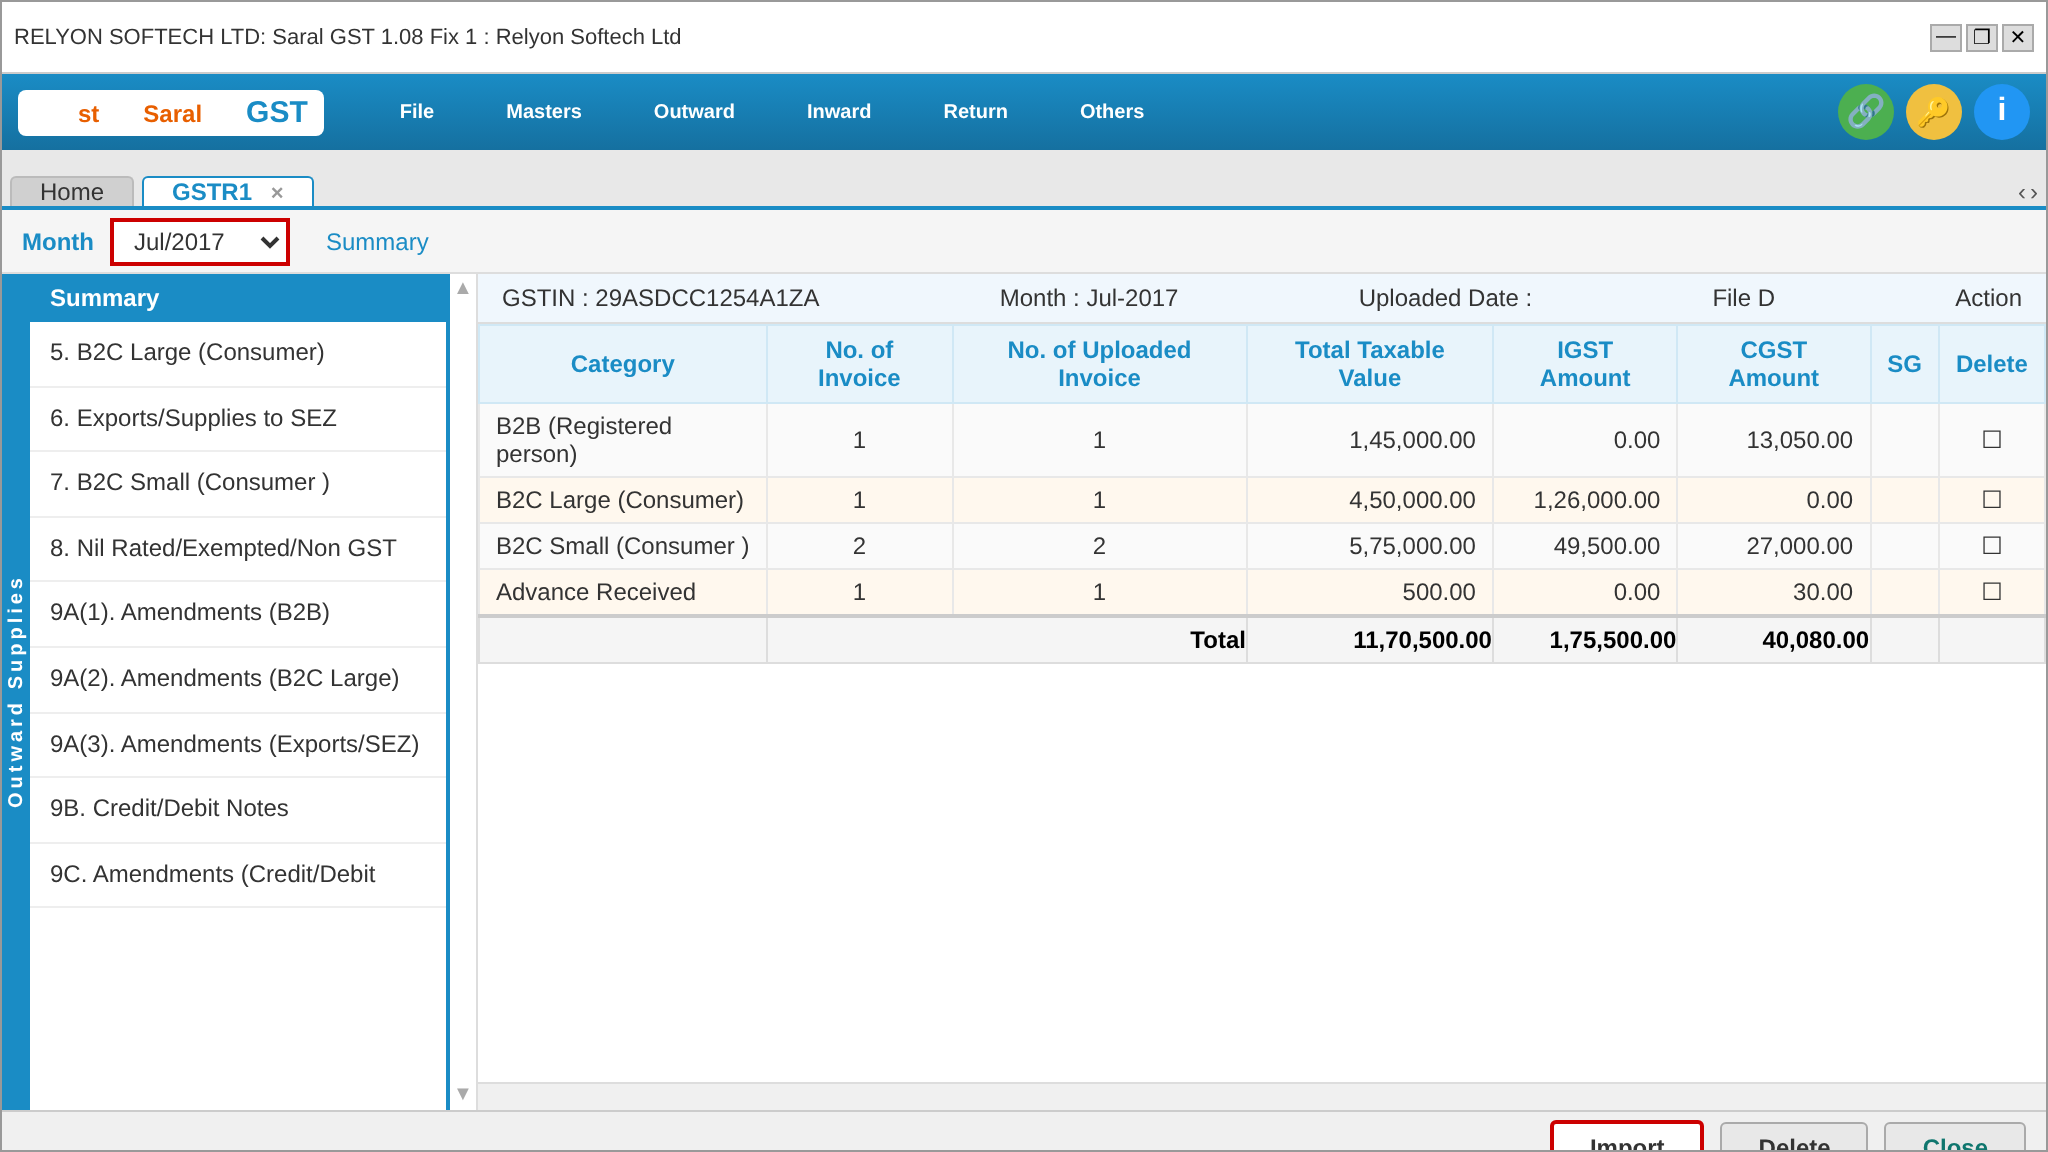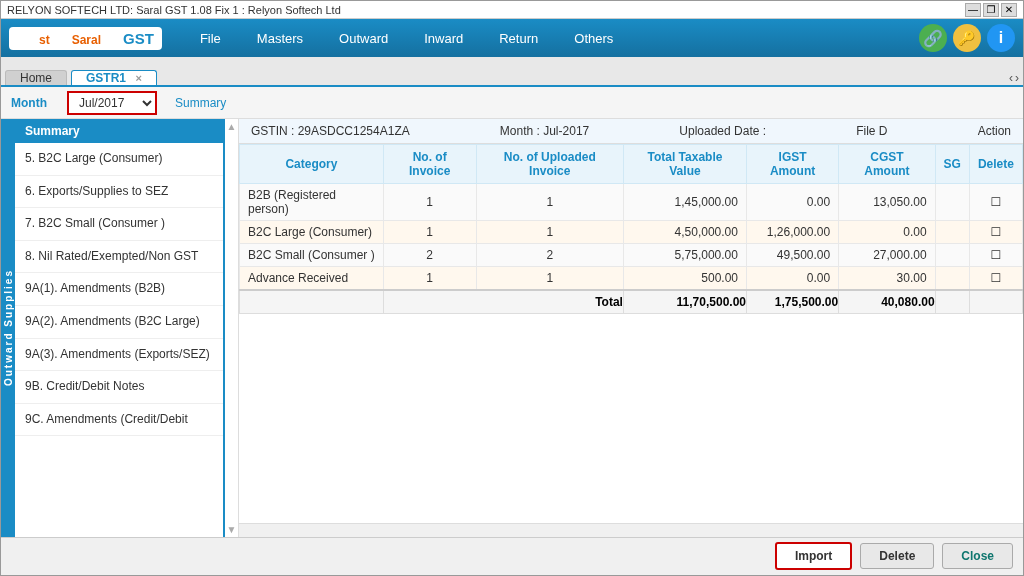--- a/index.html
+++ b/index.html
@@ -6,21 +6,21 @@
     body { width: 1024px; height: 576px; overflow: hidden; background: #f0f0f0; border: 1px solid #999; }
 
     
     #title-bar {
       background: #fff;
       border-bottom: 1px solid #ccc;
       padding: 3px 6px;
       display: flex;
       align-items: center;
       justify-content: space-between;
-      height: 18px;
+      height: 36px;
     }
     #title-bar span { font-size: 11px; color: #333; }
     #title-bar-controls { display: flex; gap: 2px; }
     #title-bar-controls div {
       width: 16px; height: 14px; background: #ddd; border: 1px solid #aaa;
       display: flex; align-items: center; justify-content: center; font-size: 10px; cursor: pointer;
     }
 
     
     #menu-bar {
@@ -37,22 +37,22 @@
       margin-right: 20px;
       font-weight: bold;
       font-size: 13px;
       color: #1a8cc5;
     }
     #logo span { color: #e85f00; margin-left: 22px; }
     .menu-item {
       color: #fff;
       padding: 6px 18px;
       cursor: pointer;
-      font-size: 13px;
-      font-weight: normal;
+      font-size: 10px;
+      font-weight: bold;
     }
     #menu-right { margin-left: auto; display: flex; gap: 6px; align-items: center; }
     .menu-icon {
       width: 28px; height: 28px; border-radius: 50%;
       display: flex; align-items: center; justify-content: center;
       font-size: 16px; cursor: pointer;
     }
     .icon-network { background: #4CAF50; color: #fff; }
     .icon-key { background: #f0c040; color: #fff; }
     .icon-info { background: #2196F3; color: #fff; font-weight: bold; }
@@ -90,21 +90,21 @@
 
     
     #month-bar {
       background: #f5f5f5;
       border-bottom: 1px solid #ddd;
       display: flex;
       align-items: center;
       height: 32px;
       padding: 0 10px;
     }
-    #month-label { color: #1a8cc5; font-weight: bold; margin-right: 20px; }
+    #month-label { color: #1a8cc5; font-weight: bold; margin-right: 8px; }
     #month-select {
       border: 2px solid #c00;
       padding: 2px 6px;
       font-size: 12px;
       color: #333;
       background: #fff;
       width: 90px;
       cursor: pointer;
     }
     #summary-link {

